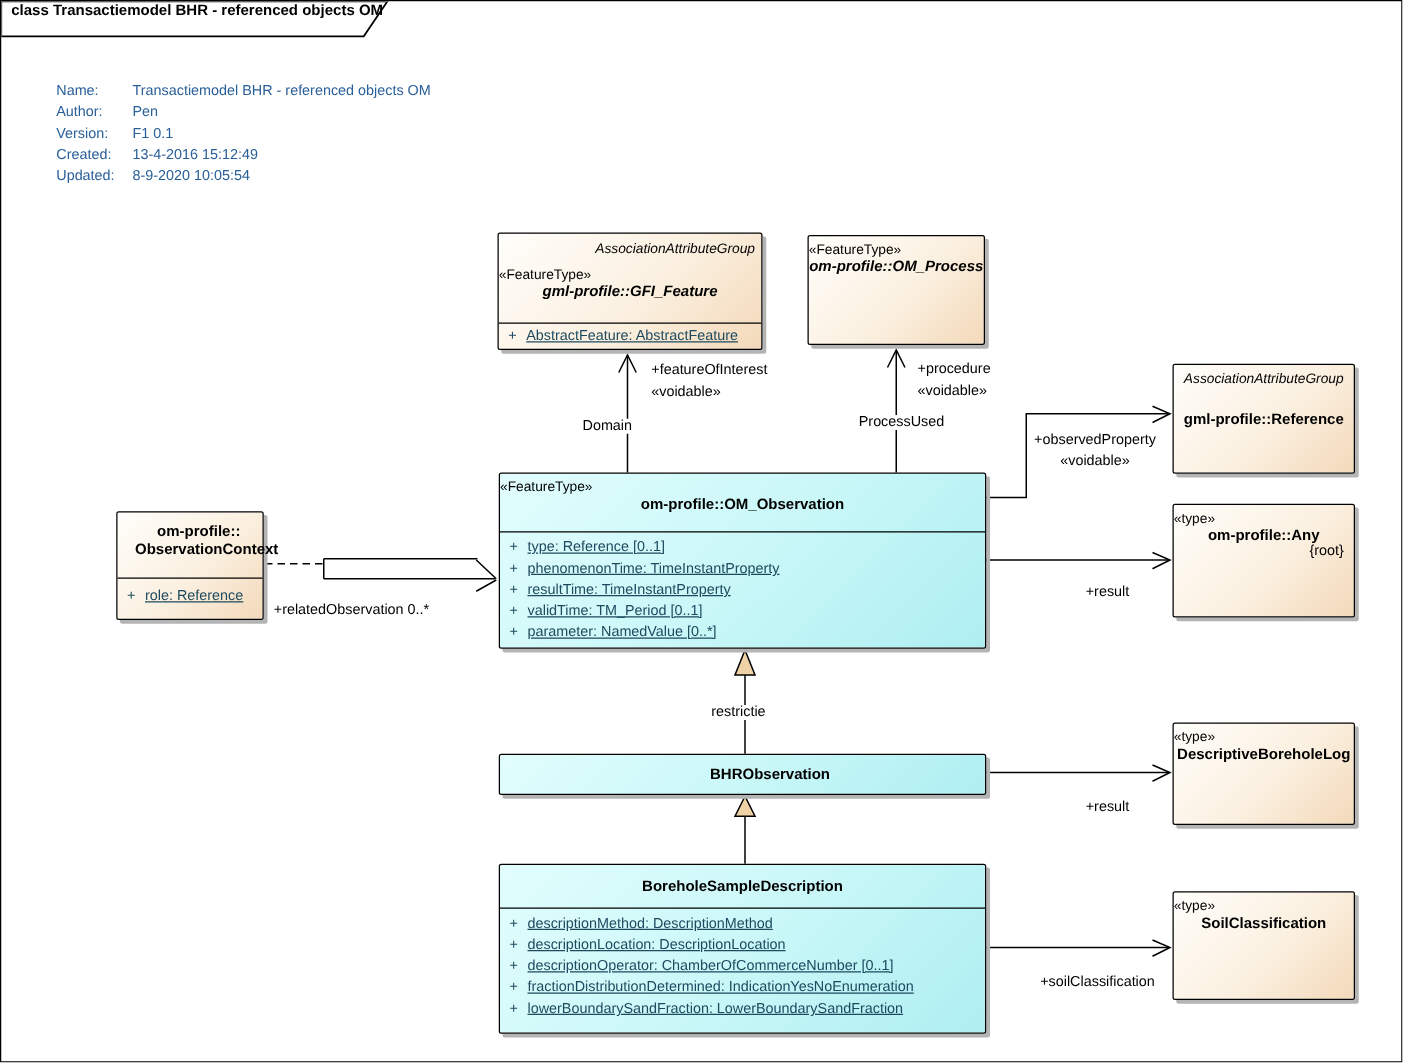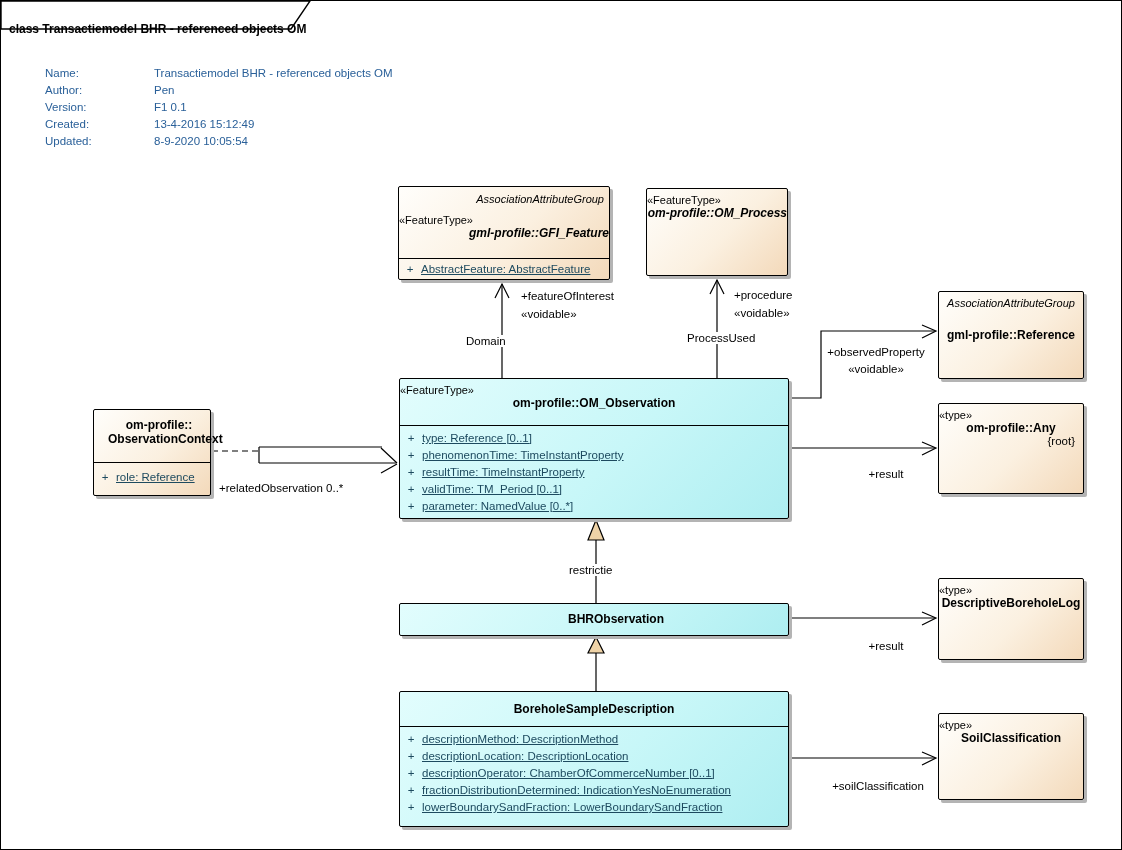--- a/index.html
+++ b/index.html
@@ -3,37 +3,37 @@
 <meta charset="utf-8">
 <style>
   html,body{margin:0;padding:0;background:#fff;}
   #canvas{
     position:relative;width:1122px;height:850px;background:#fff;
     font-family:"Liberation Sans","DejaVu Sans",sans-serif;
     box-sizing:border-box;border:1px solid #000;overflow:hidden;
   }
   .frame-tab{position:absolute;left:0;top:0;width:312px;height:30px;}
   .frame-tab-label{
-    position:absolute;left:8px;top:21px;font-size:12px;font-weight:bold;color:#000;
+    position:absolute;left:8px;top:0;font-size:12px;font-weight:bold;color:#000;
     white-space:nowrap;
   }
   .meta{position:absolute;left:44px;top:64px;font-size:11.5px;color:#2a6099;line-height:17px;}
-  .meta-row{display:flex;gap:48px;}
+  .meta-row{display:flex;}
   .meta-label{width:61px;}
   .uml-box{
     position:absolute;box-sizing:border-box;border:1.4px solid #000;
     box-shadow:3px 3px 0 #b4b4b4;border-radius:2px;
   }
   .fill-cream{background:linear-gradient(135deg,#fffefb 0%,#fbf0e0 55%,#f3d9ba 100%);}
   .fill-cyan{background:linear-gradient(135deg,#e2fdfd 0%,#c8f7f8 55%,#aeeef1 100%);}
   .box-head{box-sizing:border-box;padding-top:5px;}
   .tagline{font-size:11px;font-style:italic;color:#000;text-align:right;padding:1px 5px 0 0;}
   .stereo{font-size:11px;color:#000;}
   .cls-name{font-size:12px;font-weight:bold;text-align:center;color:#000;}
-  .cls-name.it{font-style:italic;text-align:right;}
+  .cls-name.it{font-style:italic;}
   .constraint{font-size:11.5px;text-align:right;padding-right:8px;color:#000;}
   .attrs{box-sizing:border-box;border-top:1.2px solid #000;padding-top:4px;}
   .attr-row{display:flex;font-size:11.5px;color:#1d4a5f;line-height:17px;}
   .attr-vis{width:22px;text-align:center;flex:none;}
   .attr-txt{white-space:nowrap;text-decoration:underline;}
   .lbl{position:absolute;font-size:11.5px;color:#000;white-space:nowrap;}
   .lbl.bg{background:#fff;padding:0 2px;}
   .lbl.r{text-align:center;}
   svg.wires{position:absolute;left:0;top:0;pointer-events:none;}
 </style>

